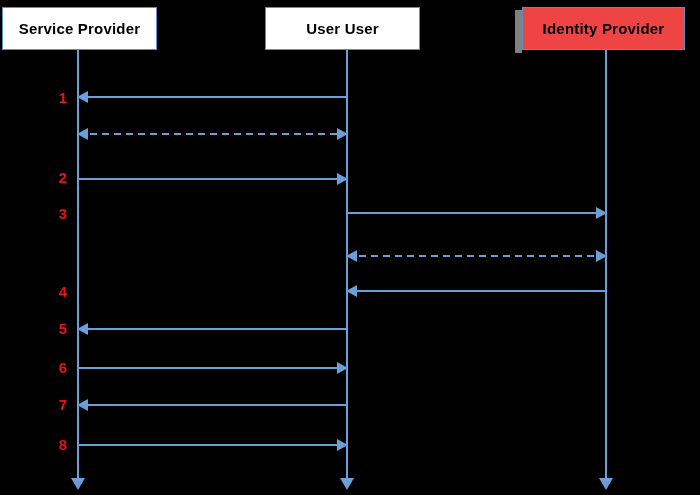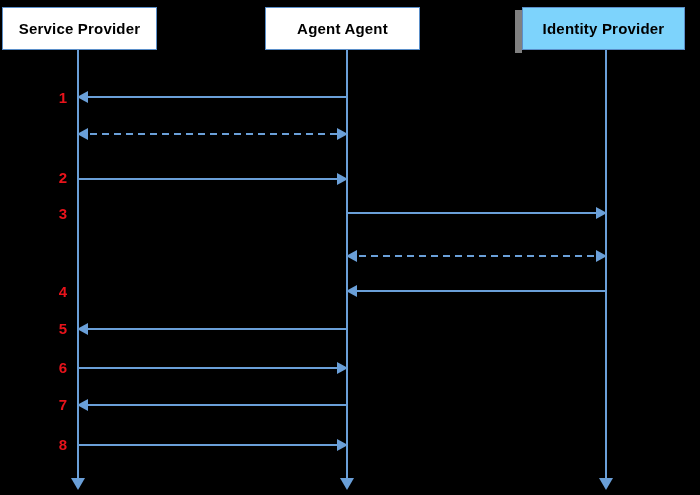--- a/index.html
+++ b/index.html
@@ -115,26 +115,26 @@
 </head>
 <body>
 
 <div id="canvas">
     <div class="participant" style="left: 2px; top: 7px; width: 155px; height: 43px; border-color: rgb(91, 143, 201); background: rgb(255, 255, 255);">
       <span class="participant-label">Service Provider</span>
     </div>
     <div class="lifeline" style="left: 77px; top: 50px; height: 428px; background: rgb(106, 159, 216);"></div>
     <div class="lifeline-head" style="left: 71px; top: 478px; border-top-color: rgb(106, 159, 216);"></div>
     <div class="participant" style="left: 265px; top: 7px; width: 155px; height: 43px; border-color: rgb(91, 143, 201); background: rgb(255, 255, 255);">
-      <span class="participant-label">Agent Agent</span>
+      <span class="participant-label">User User</span>
     </div>
     <div class="lifeline" style="left: 346px; top: 50px; height: 428px; background: rgb(106, 159, 216);"></div>
     <div class="lifeline-head" style="left: 340px; top: 478px; border-top-color: rgb(106, 159, 216);"></div>
     <div class="box-shadow-left" style="left: 515px; top: 10px; width: 7px; height: 43px;"></div>
-    <div class="participant" style="left: 522px; top: 7px; width: 163px; height: 43px; border-color: rgb(91, 143, 201); background: #7dd3fc;">
+    <div class="participant" style="left: 522px; top: 7px; width: 163px; height: 43px; border-color: rgb(91, 143, 201); background: #ef4444;">
       <span class="participant-label">Identity Provider</span>
     </div>
     <div class="lifeline" style="left: 605px; top: 50px; height: 428px; background: rgb(106, 159, 216);"></div>
     <div class="lifeline-head" style="left: 599px; top: 478px; border-top-color: rgb(106, 159, 216);"></div>
     <div class="msg" style="left: 78px; top: 96px; width: 269px;">
       <div class="line"></div>
       <div class="head left" style="border-right-color: rgb(106, 159, 216);"></div>
       <div class="msg-label"></div>
     </div>
     <div class="msg dashed" style="left: 78px; top: 133px; width: 269px;">

